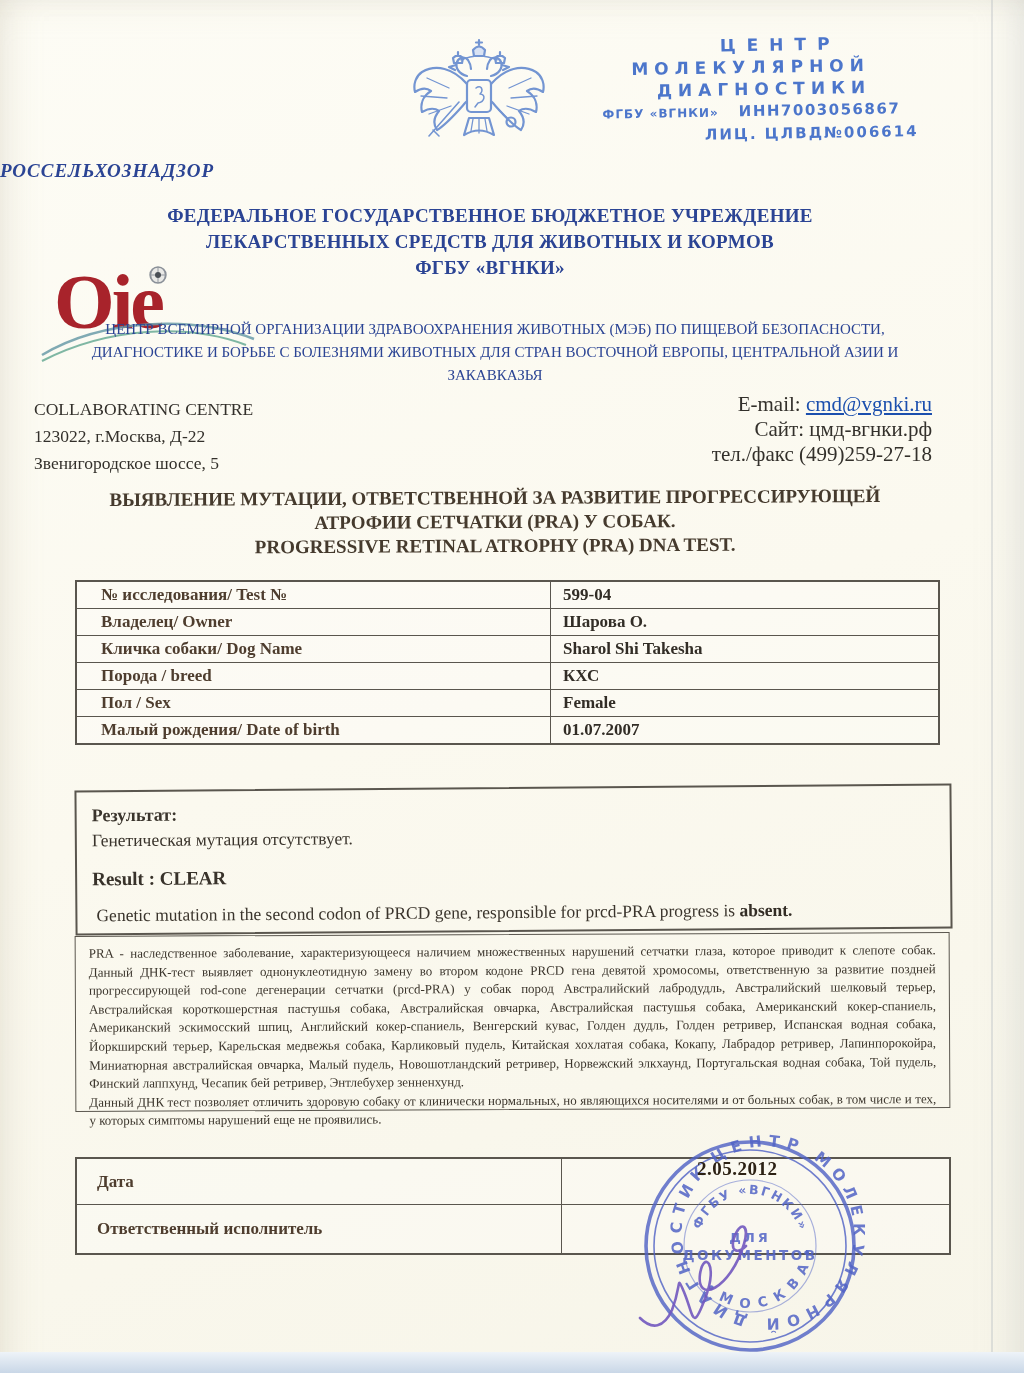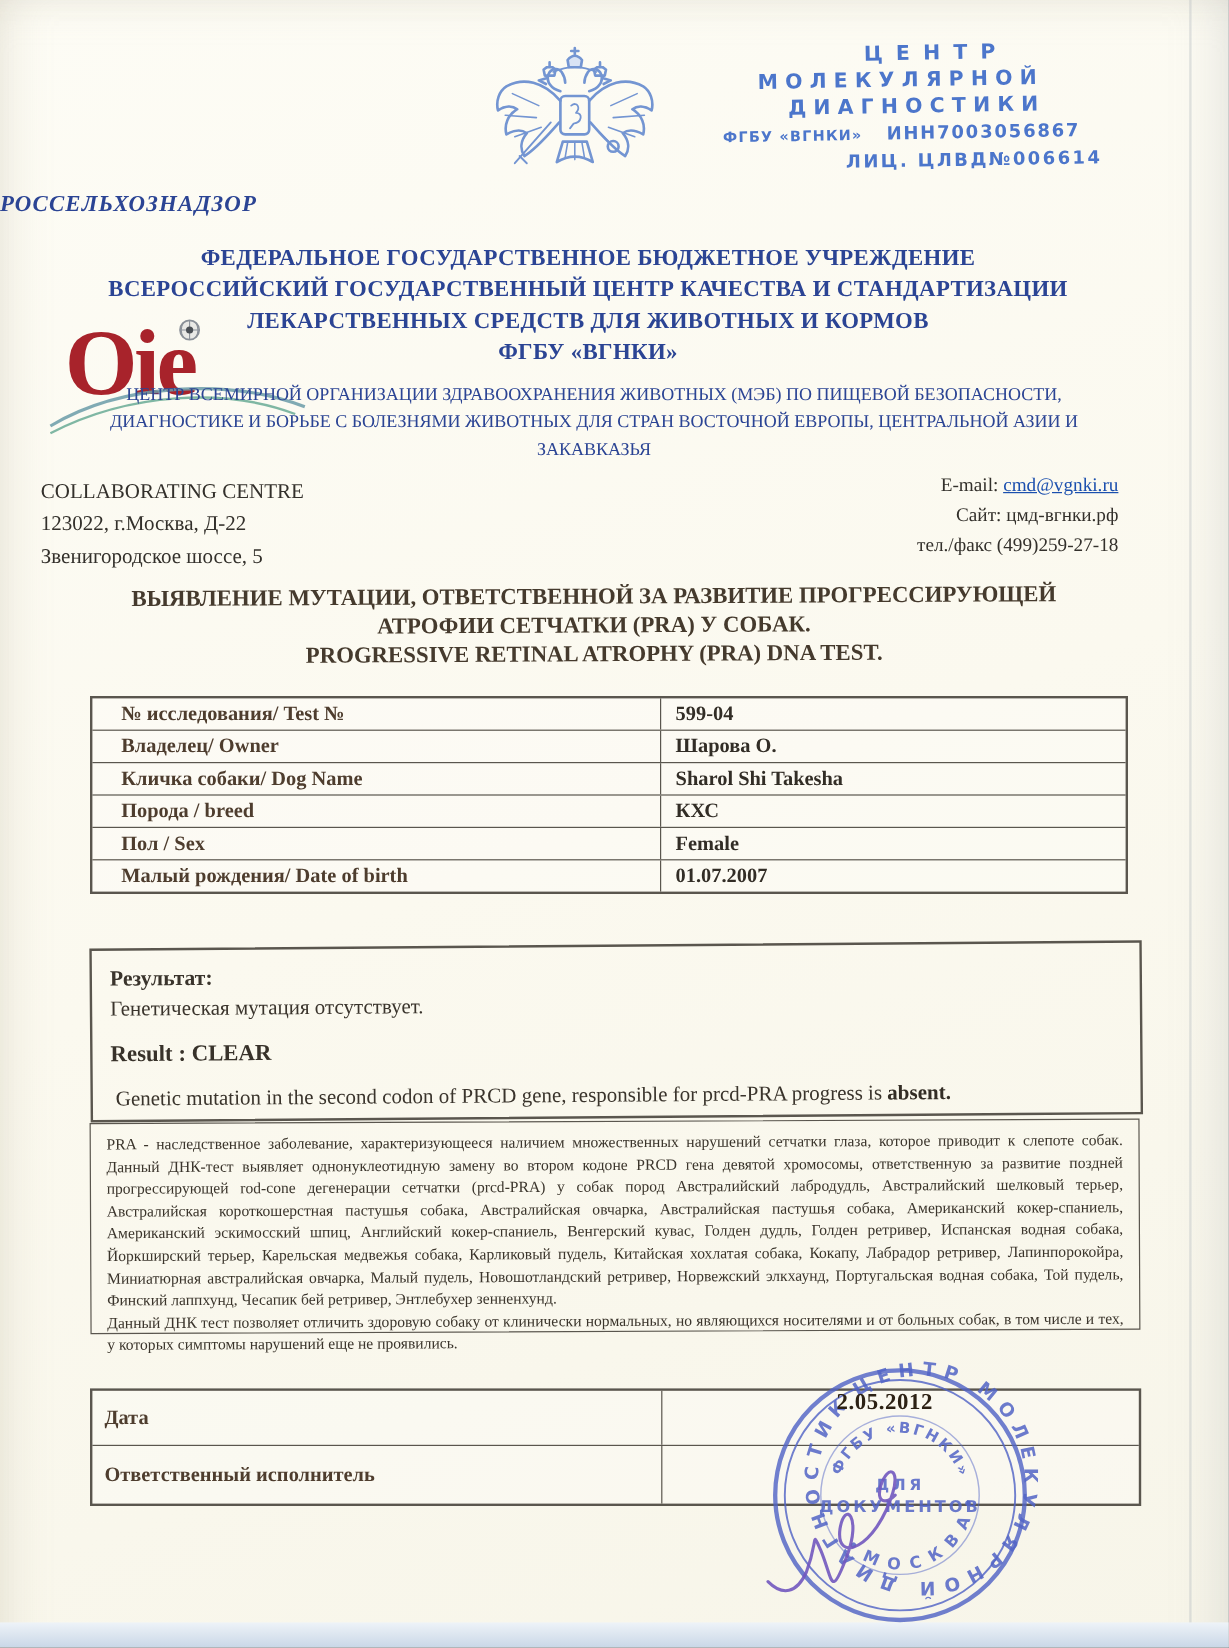--- a/index.html
+++ b/index.html
@@ -39,21 +39,21 @@
   .oie{position:absolute;left:54px;top:250px;width:190px;height:112px;margin-top:13px;}
   .oie .word{font-size:78px;font-weight:700;color:#a8232b;line-height:78px;
     letter-spacing:-3px;font-family:"Liberation Serif",serif;}
   .oie svg{position:absolute;left:-12px;top:0;width:214px;height:112px;overflow:visible;}
 
   .world-centre{position:absolute;left:30px;top:318px;width:930px;text-align:center;
     font-size:15px;color:#2b4494;line-height:23px;font-weight:500;}
 
   .contact-left{position:absolute;left:34px;top:396px;font-size:17.5px;line-height:27px;color:#33302b;}
   .contact-right{position:absolute;right:92px;top:392px;text-align:right;
-    font-size:16px;line-height:25px;color:#33302b;}
+    font-size:21px;line-height:25px;color:#33302b;}
   .contact-right a{color:#1b4fae;text-decoration:underline;}
 
   .doc-title{position:absolute;left:25px;top:486px;width:940px;text-align:center;
     font-size:19px;font-weight:700;color:#453a2d;line-height:24px;transform:rotate(-.3deg);}
 
   .tbl{position:absolute;border:2px solid #5a564e;background:rgba(255,255,255,.25);}
   .info-table{left:75px;top:580px;width:861px;}
   .row{display:flex;border-bottom:1.5px solid #5a564e;}
   .row:last-child{border-bottom:none;}
   .cell{display:flex;align-items:center;font-weight:700;font-size:17px;}
@@ -70,21 +70,21 @@
   .result-box .r4 b{color:#332d25;}
 
   .footnote-box{position:absolute;left:75px;top:934px;width:847px;height:158px;
     border:1.5px solid #5a564e;padding:8px 13px;transform:rotate(-.25deg);
     font-size:13px;line-height:18.6px;text-align:justify;color:#3b352c;}
   .footnote-box p{margin:0;}
 
   .bottom-table{left:75px;top:1157px;width:872px;}
   .bottom-table .row1{height:45px;}
   .bottom-table .row2{height:48px;}
-  .bottom-table .lab{width:464px;border-right:1.5px solid #5a564e;padding-left:10px;color:#4e3d2e;text-align:right;}
+  .bottom-table .lab{width:464px;border-right:1.5px solid #5a564e;padding-left:20px;color:#4e3d2e;text-align:right;}
   .bottom-table .val{flex:1;}
 
   .round-stamp{position:absolute;left:626px;top:1124px;width:252px;height:249px;z-index:5;}
   .date-value{position:absolute;left:697px;top:1158px;z-index:6;
     font-size:19px;font-weight:700;color:#2c2114;letter-spacing:.5px;}
 </style>
 </head>
 <body>
 
 <div class="page">
@@ -131,21 +131,20 @@
       <span class="small">ФГБУ «ВГНКИ»</span>
       <span class="inn">ИНН7003056867</span>
     </div>
     <div class="s5">ЛИЦ. ЦЛВД№006614</div>
   </div>
 
   <div class="agency">РОССЕЛЬХОЗНАДЗОР</div>
 
   <div class="org">
     <div>ФЕДЕРАЛЬНОЕ ГОСУДАРСТВЕННОЕ БЮДЖЕТНОЕ УЧРЕЖДЕНИЕ</div>
-    <div>ВСЕРОССИЙСКИЙ ГОСУДАРСТВЕННЫЙ ЦЕНТР КАЧЕСТВА И СТАНДАРТИЗАЦИИ</div>
     <div>ЛЕКАРСТВЕННЫХ СРЕДСТВ ДЛЯ ЖИВОТНЫХ И КОРМОВ</div>
     <div>ФГБУ «ВГНКИ»</div>
   </div>
 
   <div class="oie">
     <span class="word">Oie</span>
     <svg viewBox="0 0 214 112">
       <g>
         <circle cx="116" cy="12" r="8" fill="#e9e9e6" stroke="#8a9098" stroke-width="1.4"></circle>
         <path d="M108,12 h16 M116,4 v16 M111,6 a10,10 0 0 0 0,12 M121,6 a10,10 0 0 1 0,12" stroke="#8a9098" stroke-width="0.9" fill="none"></path>

